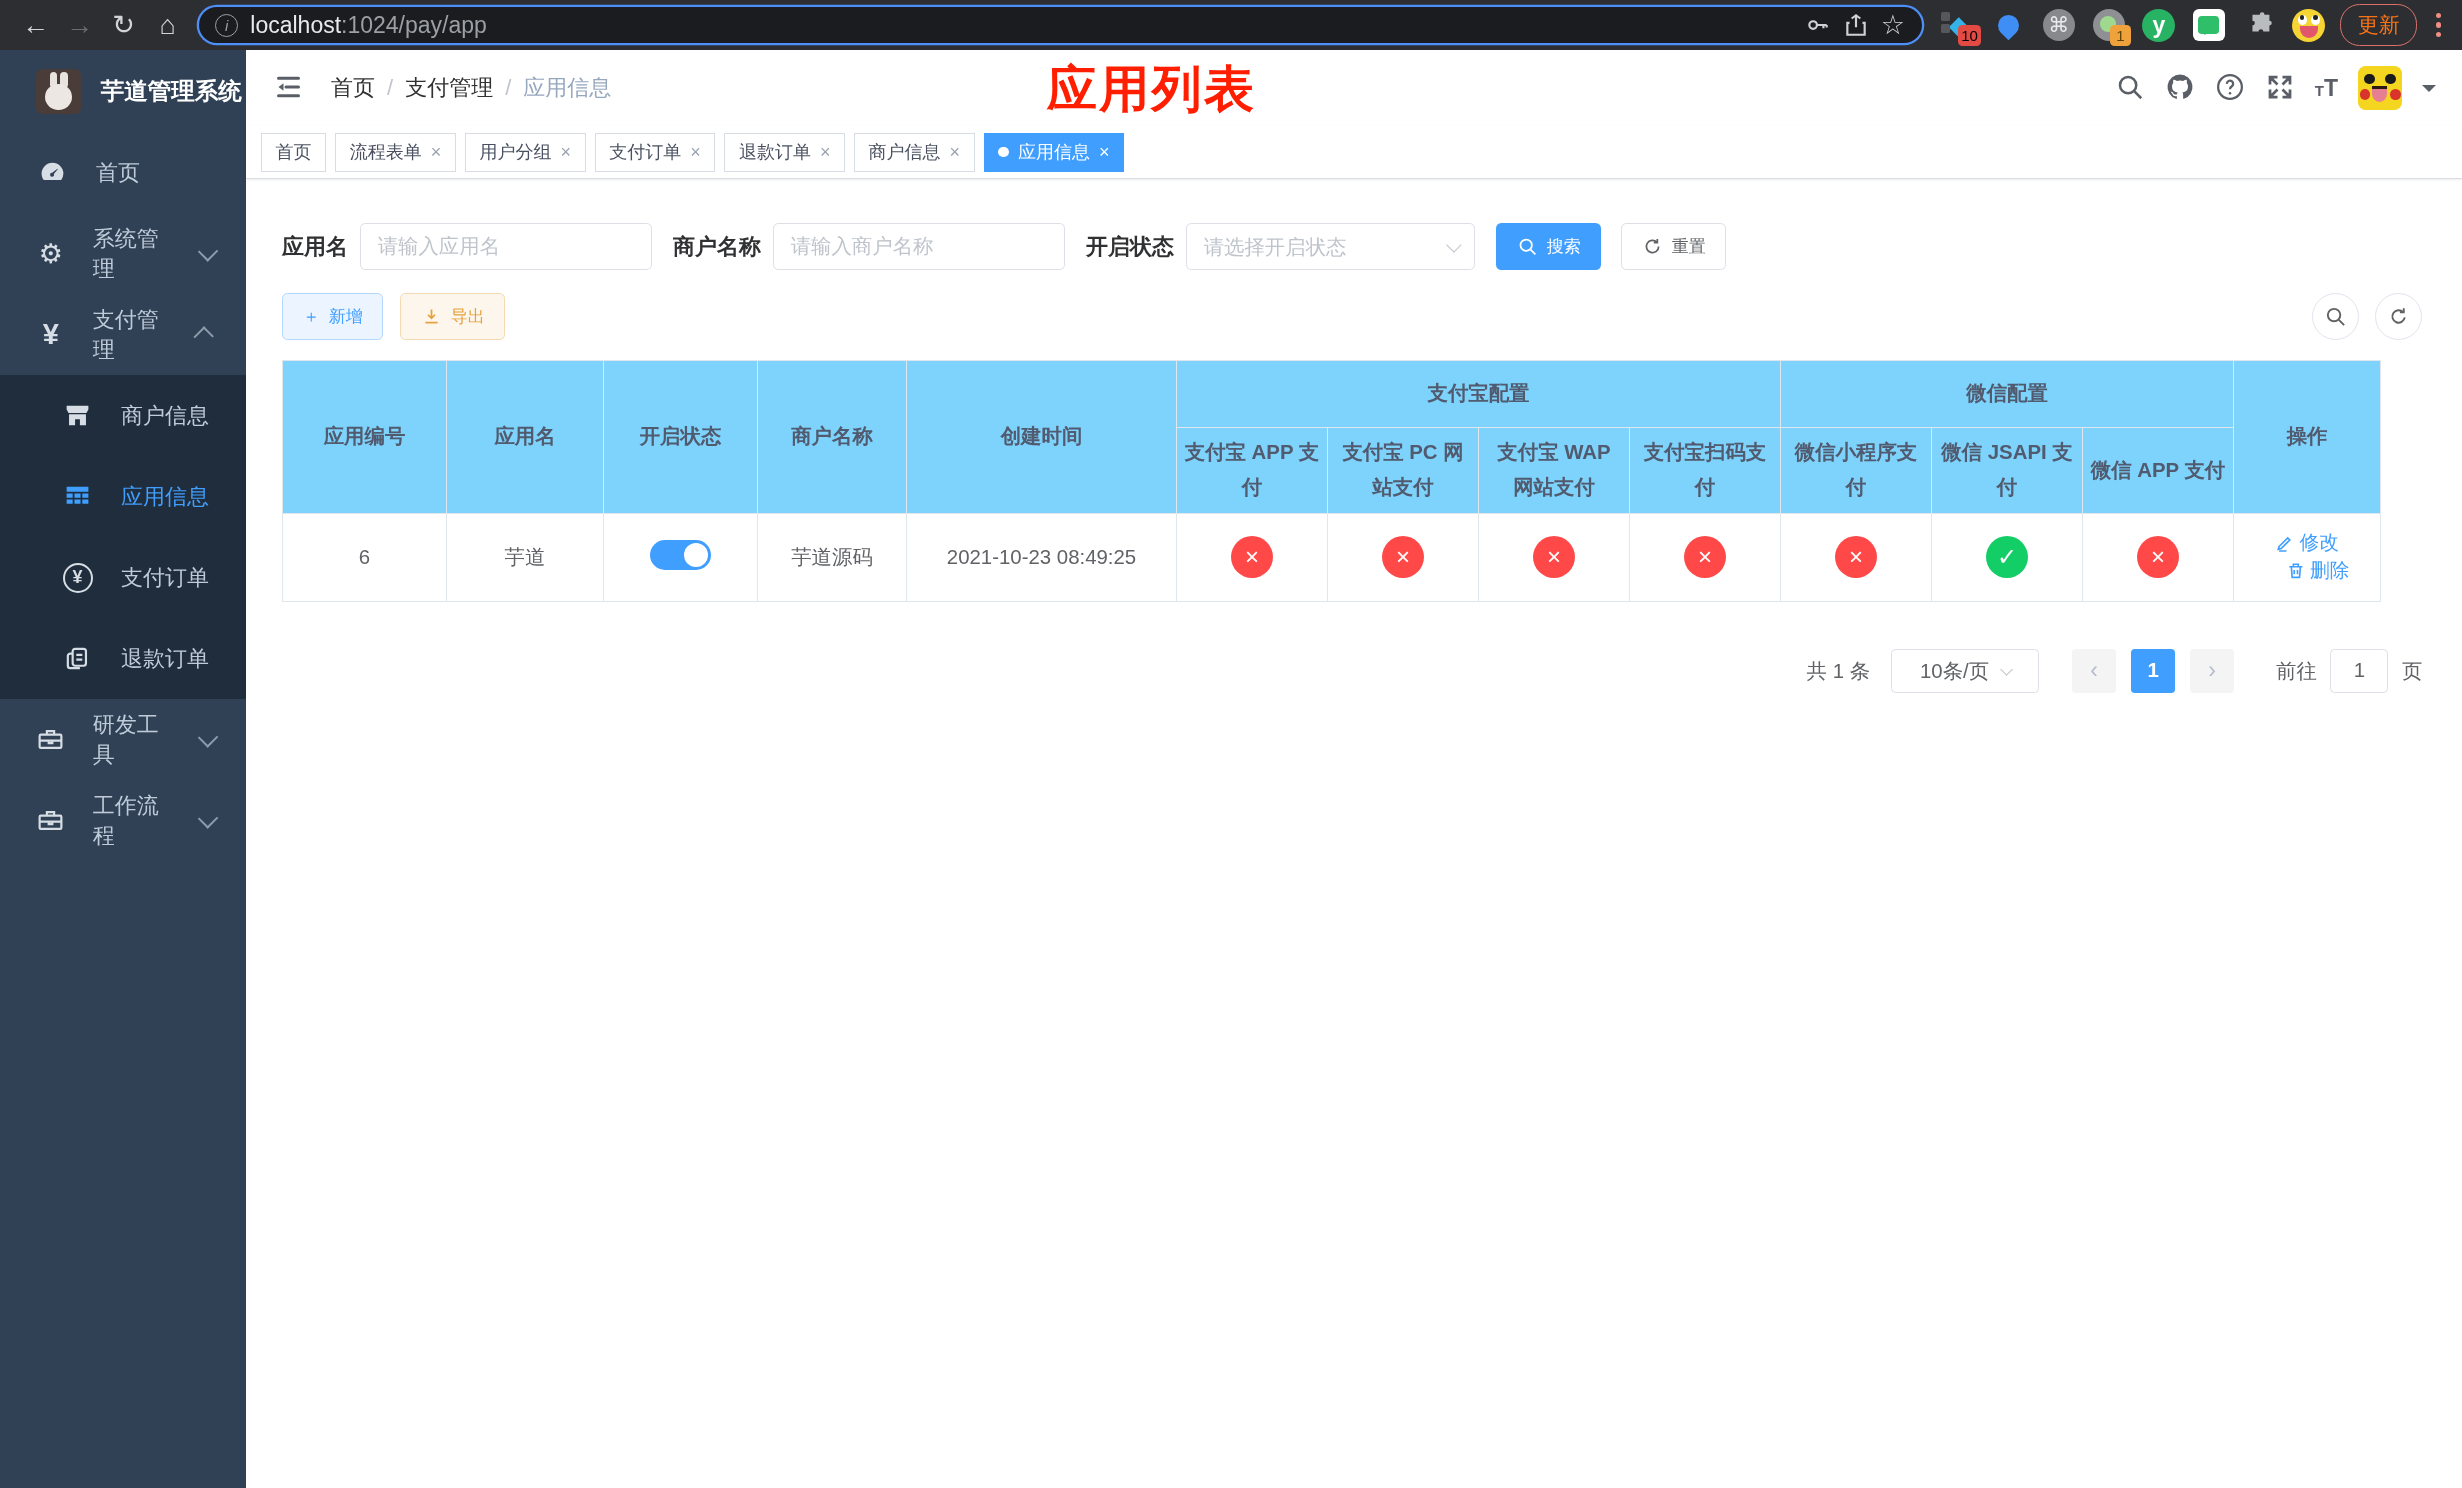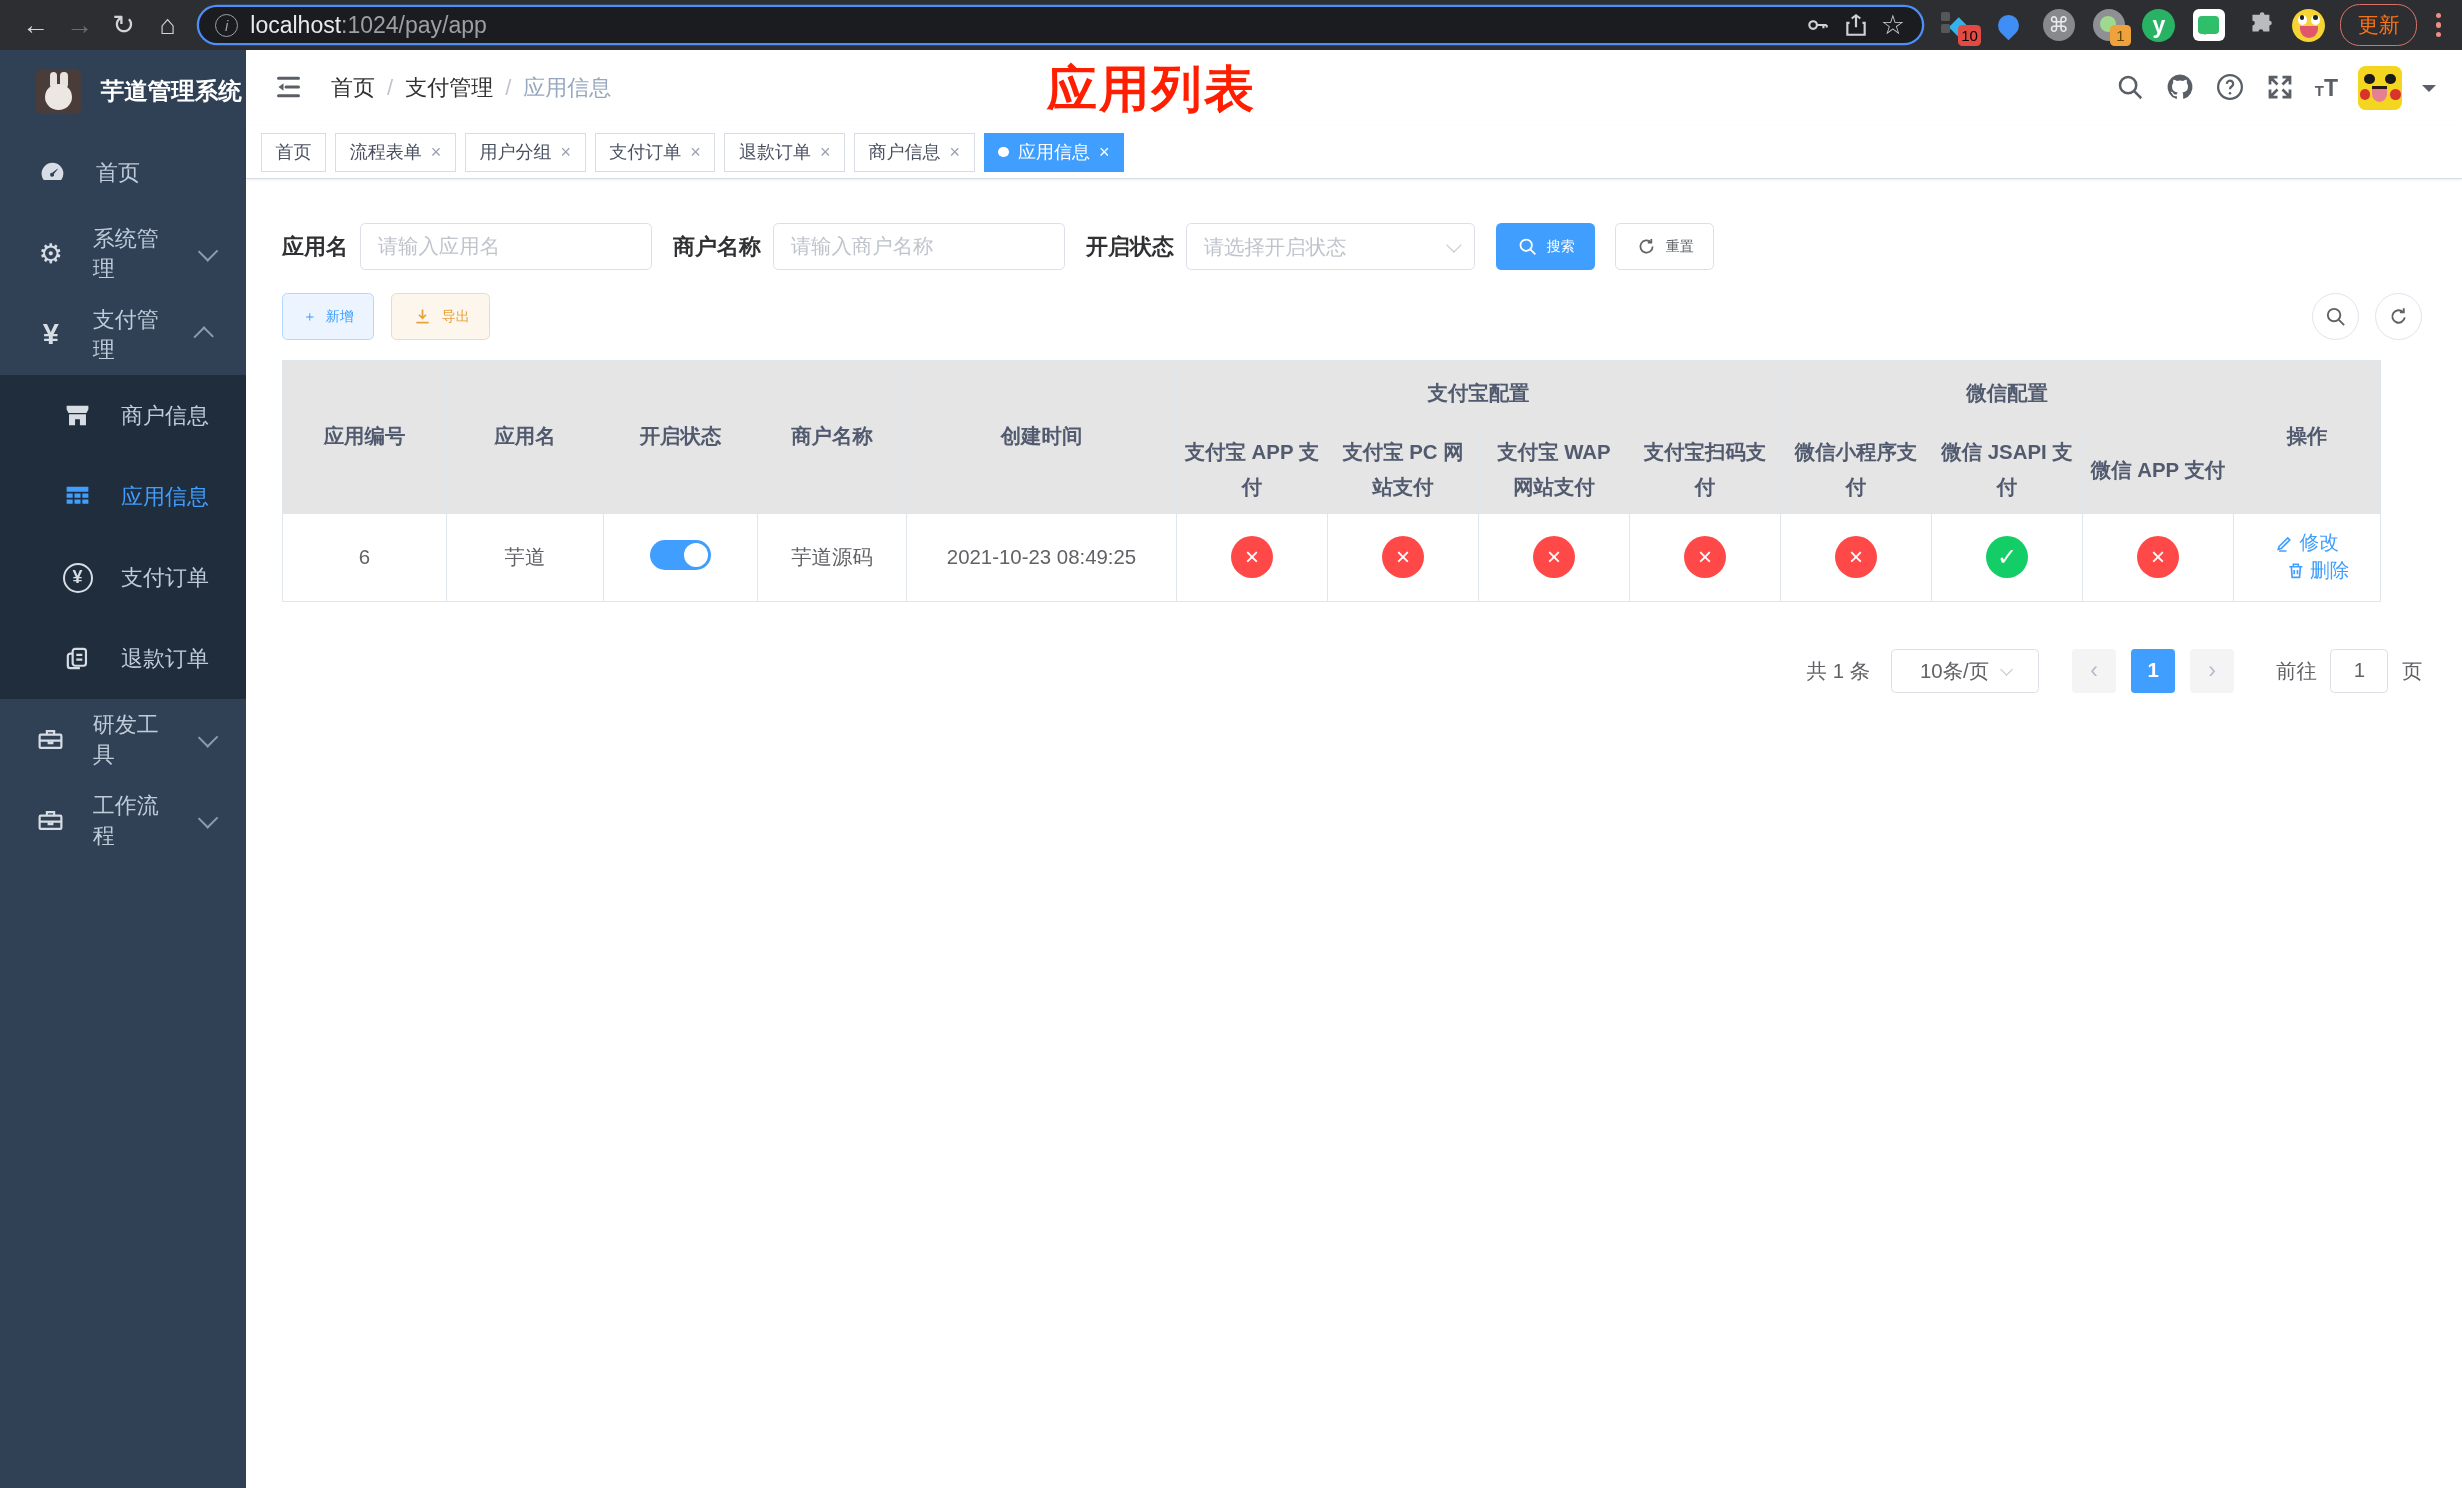--- a/index.html
+++ b/index.html
@@ -117,39 +117,39 @@
   .filter-row { display:flex; align-items:center; }
   .f-label { font-size:22px; font-weight:bold; color:#303133; margin-right:12px; white-space:nowrap; }
   .f-input { width:292px; height:47px; border:0.8px solid #dcdfe6; border-radius:5.3px; padding:0 16.7px;
     font-size:20.4px; color:#606266; outline:none; margin-right:21px;
     font-family:"Liberation Sans","DejaVu Sans",sans-serif; }
   .f-input::placeholder { color:#bfc4cc; }
   .f-select { width:289px; height:47px; border:0.8px solid #dcdfe6; border-radius:5.3px; padding:0 16.7px;
     font-size:20.4px; color:#bfc4cc; display:flex; align-items:center; margin-right:21px; }
   .f-select .sel-caret { margin-left:auto; width:10.6px; height:10.6px; border-right:1.5px solid #c0c4cc;
     border-bottom:1.5px solid #c0c4cc; transform:rotate(45deg) translateY(-2.3px); }
-  .btn { height:47px; border-radius:5.3px; font-size:14px; display:inline-flex; align-items:center;
+  .btn { height:47px; border-radius:5.3px; font-size:17px; display:inline-flex; align-items:center;
     justify-content:center; gap:9px; cursor:pointer; border:0.8px solid transparent; padding:0 19.7px; white-space:nowrap; }
   .btn svg { width:21px; height:21px; }
   .btn-primary { background:#409eff; color:#fff; }
   .btn-plain { background:#fff; border-color:#dcdfe6; color:#606266; margin-left:19.7px; }
   .btn-add { background:#ecf5ff; border-color:#b3d8ff; color:#409eff; }
   .btn-export { background:#fdf6ec; border-color:#f5dab1; color:#e6a23c; margin-left:16.7px; }
 
   
   .toolbar-row { display:flex; align-items:center; margin-top:23px; }
   .tool-circles { margin-left:auto; display:flex; gap:16.7px; margin-right:10.6px; }
   .circle-btn { width:47px; height:47px; border-radius:50%; border:0.8px solid #dfe4ed; background:#fff;
     display:flex; align-items:center; justify-content:center; color:#606266; cursor:pointer; }
   .circle-btn svg { width:23px; height:23px; }
 
   
   table.grid { border-collapse:collapse; table-layout:fixed; width:2097px; margin-top:19.7px; }
   table.grid th, table.grid td { border:0.8px solid #dfe6ec; text-align:center; }
-  table.grid th { background:#e5e5e5; color:#515a6e; font-weight:bold; font-size:20.4px; line-height:35px; padding:7.6px 6px; }
+  table.grid th { background:#7dd3fc; color:#515a6e; font-weight:bold; font-size:20.4px; line-height:35px; padding:7.6px 6px; }
   table.grid th.group { height:67px; }
   table.grid td { font-size:20.4px; color:#606266; height:88px; background:#fff; }
   .cfg { width:42px; height:42px; border-radius:50%; display:inline-flex; align-items:center;
     justify-content:center; color:#fff; font-size:24px; }
   .cfg.false { background:#ff4949; }
   .cfg.true { background:#13ce66; }
   .cfg.false::after { content:"×"; }
   .cfg.true::after { content:"✓"; }
   .switch { width:61px; height:30px; border-radius:16.7px; background:#dcdfe6; position:relative; display:inline-block; cursor:pointer; }
   .switch::after { content:""; position:absolute; top:3px; left:3px; width:24px; height:24px; border-radius:50%; background:#fff; }

